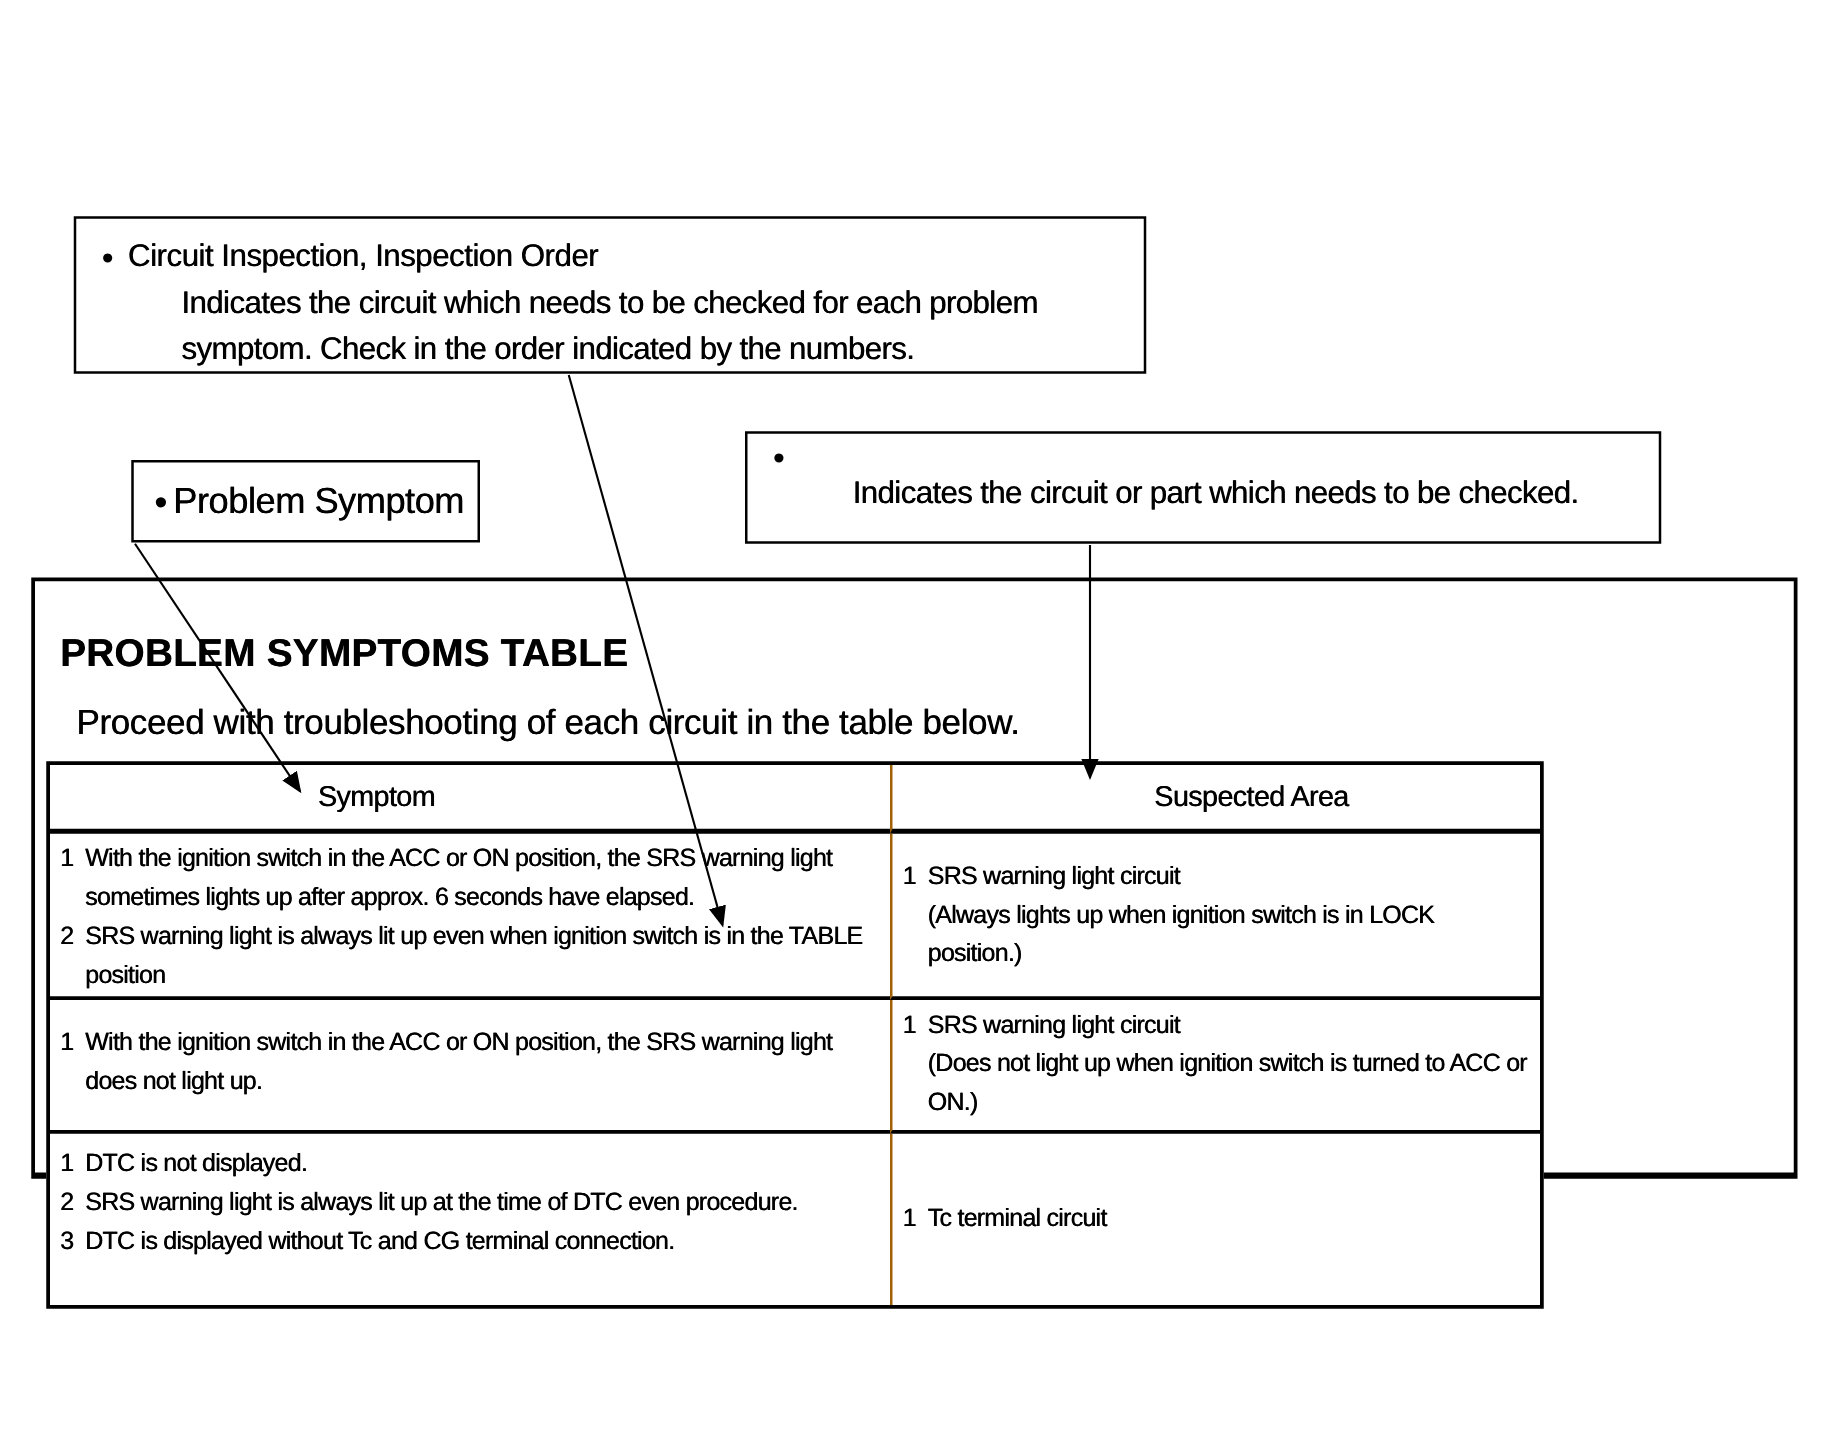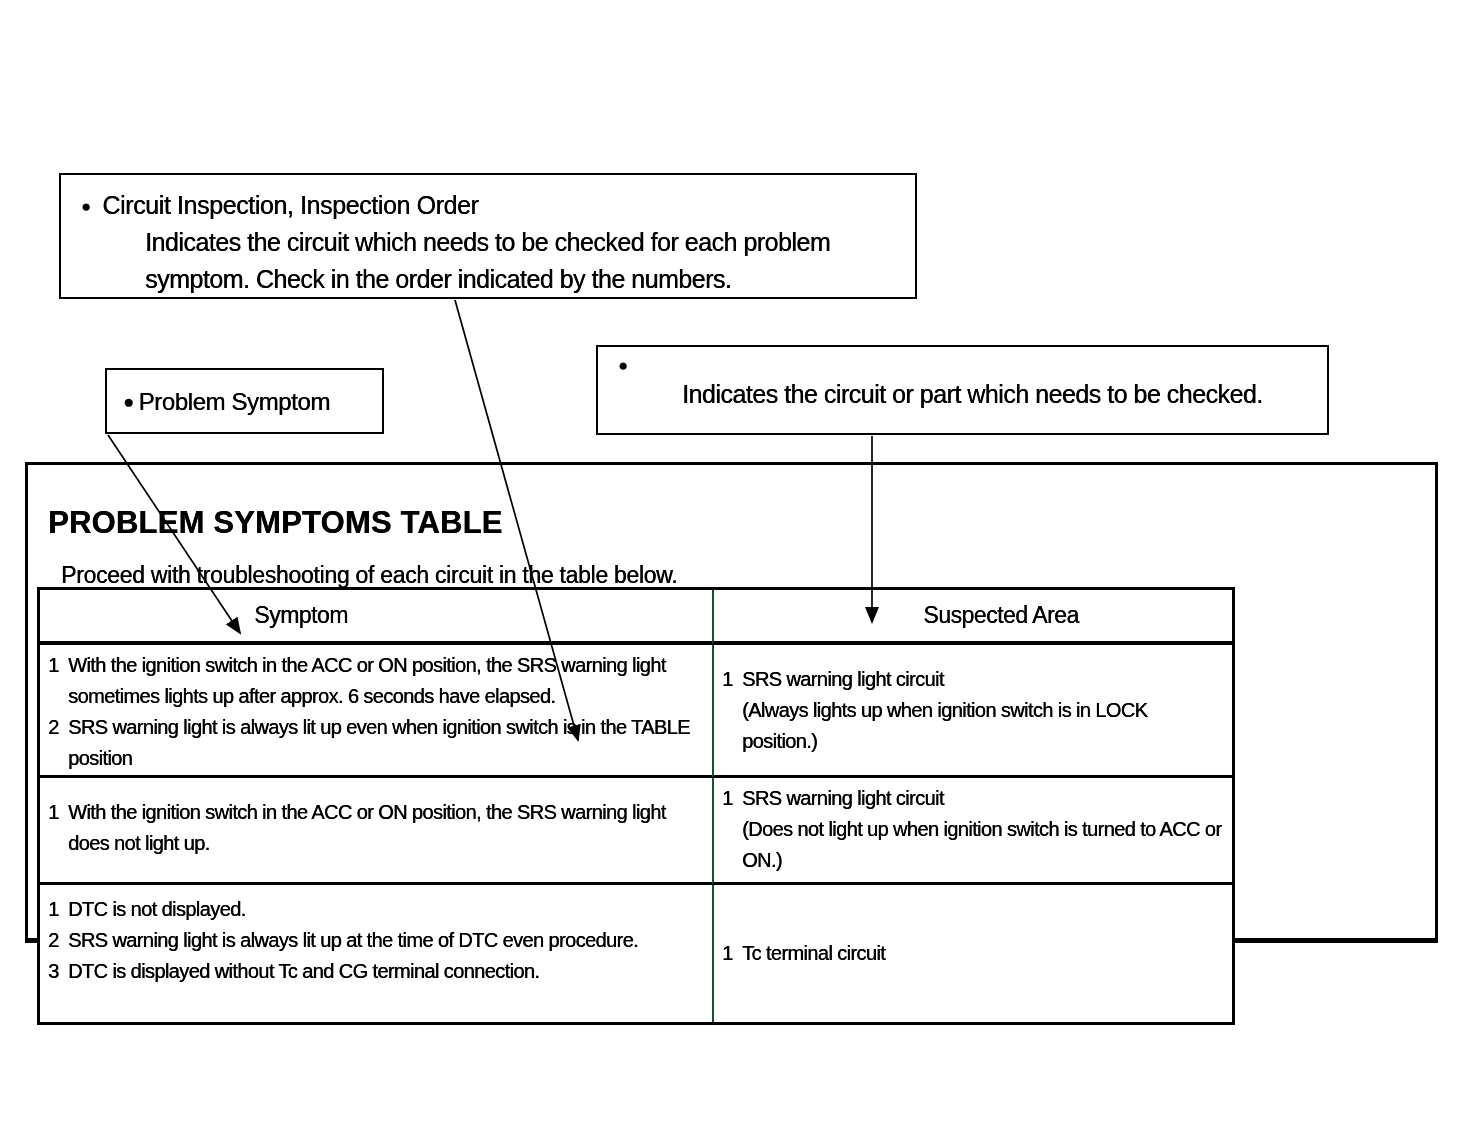--- a/index.html
+++ b/index.html
@@ -21,56 +21,56 @@
   .box1 { left:59px; top:173px; width:858px; height:126px; padding:12px 14px 10px 20px; }
   .box3 { left:596px; top:345px; width:733px; height:90px; padding:12px 14px 10px 20px; }
   .box2 {
     left:105px; top:368px; width:279px; height:66px;
     display:flex; align-items:center; padding-left:16px;
   }
   .c-line { display:flex; align-items:baseline; }
   .bullet { font-size:17px; line-height:1; position:relative; top:-2px; margin-right:11px; }
   .box2 .bullet { font-size:19px; top:0; margin-right:4px; align-self:center; }
   .c-title { font-size:25px; line-height:37px; letter-spacing:-0.4px; }
-  .box2 .c-title { font-size:24px; letter-spacing:-0.4px; }
+  .box2 .c-title { font-size:29px; letter-spacing:-0.4px; }
   .c-desc {
     font-size:25px; line-height:37px; letter-spacing:-0.5px;
     margin-left:64px; max-width:800px;
   }
 
   
   .outer {
     position:absolute; left:25px; top:462px; width:1413px; height:481px;
     border:3px solid #000; border-bottom-width:5px; background:#fff;
   }
   .ptitle {
     position:absolute; left:20px; top:40px;
     font-size:31px; font-weight:bold; letter-spacing:0.2px;
   }
   .psubtitle {
     position:absolute; left:33px; top:97px;
-    font-size:23px; letter-spacing:-0.3px;
+    font-size:28px; letter-spacing:-0.3px;
   }
 
   
   .ptable {
-    position:absolute; left:9px; top:122px; width:1198px; height:438px;
+    position:absolute; left:9px; top:144px; width:1198px; height:438px;
     border:3px solid #000; display:grid;
     grid-template-columns:672px 1fr;
     grid-template-rows:55px 133px 107px 137px;
     background:#fff;
   }
   .tcell { font-size:20px; line-height:31px; letter-spacing:-0.6px; overflow:hidden; }
   .hcell {
     border-bottom:4px solid #000; display:flex; align-items:center; justify-content:center;
     font-size:23px; letter-spacing:-0.5px;
   }
   .hcell .hlabel.sym-h { transform:translateX(-75px); }
   .hcell .hlabel.sus-h { transform:translateX(28px); }
-  .col2 { border-left:2px solid #14532d; }
+  .col2 { border-left:2px solid #a16207; }
   .rb { border-bottom:3px solid #000; }
   .pad-sm { padding:5px 6px 0 0; }
   .pad-md { padding:9px 6px 0 0; }
   .pad-lg { padding:19px 6px 0 0; }
   .vcenter { display:flex; flex-direction:column; justify-content:center; padding:0 6px 0 0; }
 
   .item { display:flex; }
   .num { flex:0 0 28px; padding-left:8px; }
   .txt { flex:1; }
   .note { display:block; }

